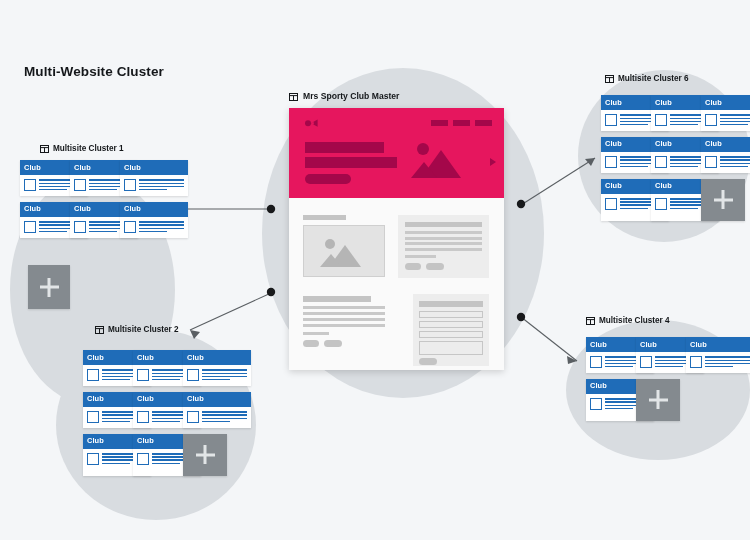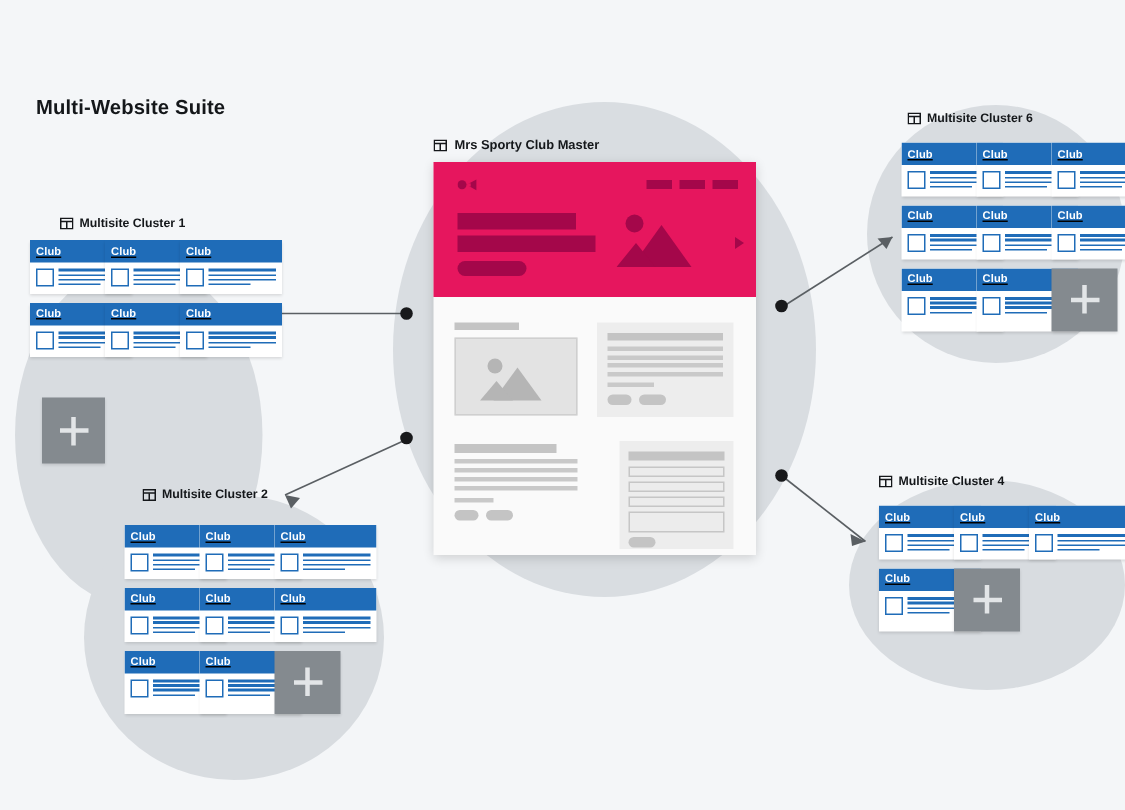--- a/index.html
+++ b/index.html
@@ -64,21 +64,20 @@
     display: grid;
     gap: 6px;
   }
 
   
   .club {
     width: 68px;
     background: #ffffff;
     box-shadow: 0 1px 2px rgba(0,0,0,.13);
     overflow: hidden;
-    text-decoration: underline;
   }
   .club-head {
     background: #1f6cb8;
     color: #ffffff;
     font-size: 7.4px;
     font-weight: bold;
     padding: 3.5px 4px 4px 4px;
     line-height: 1;
     letter-spacing: .1px;
   }
@@ -217,21 +216,21 @@
 
 <div id="stage">
 
   <div class="blob center" style="left:262px; top:68px; width:282px; height:330px;"></div>
   <div class="blob" style="left:10px; top:175px; width:165px; height:230px;"></div>
   <div class="blob" style="left:56px; top:330px; width:200px; height:190px;"></div>
   <div class="blob" style="left:578px; top:70px; width:172px; height:172px;"></div>
   <div class="blob" style="left:566px; top:320px; width:184px; height:140px;"></div>
 
   <div class="title-block">
-    <div>Multi-Website Suite</div>
+    <div>Multi-Website Cluster</div>
   </div>
 
   <svg class="conn" viewBox="0 0 750 540">
     <g stroke="#5a5f63" stroke-width="1.1" fill="none">
       <line x1="271" y1="209" x2="176" y2="209"></line>
       <line x1="271" y1="293" x2="190" y2="330"></line>
       <line x1="521" y1="205" x2="595" y2="158"></line>
       <line x1="521" y1="317" x2="577" y2="361"></line>
     </g>
     <g fill="#5a5f63">

